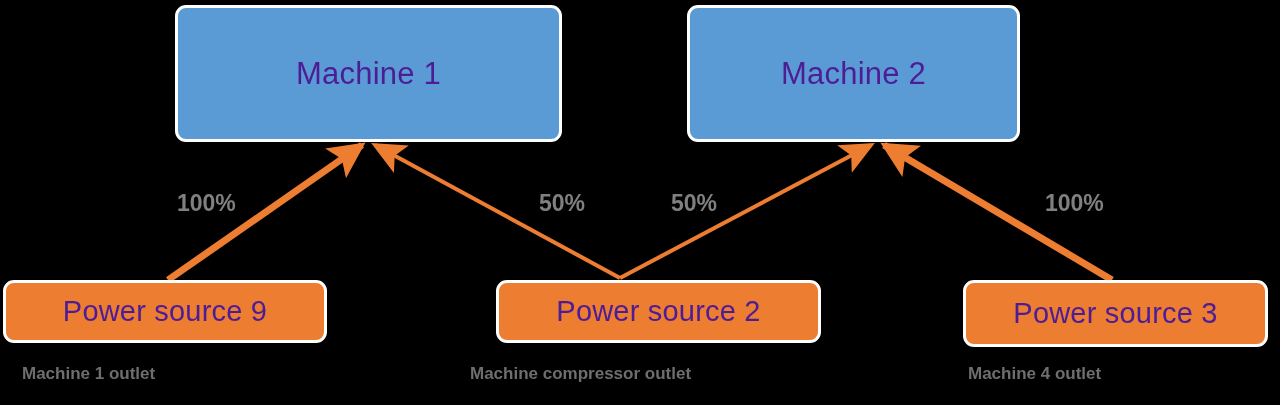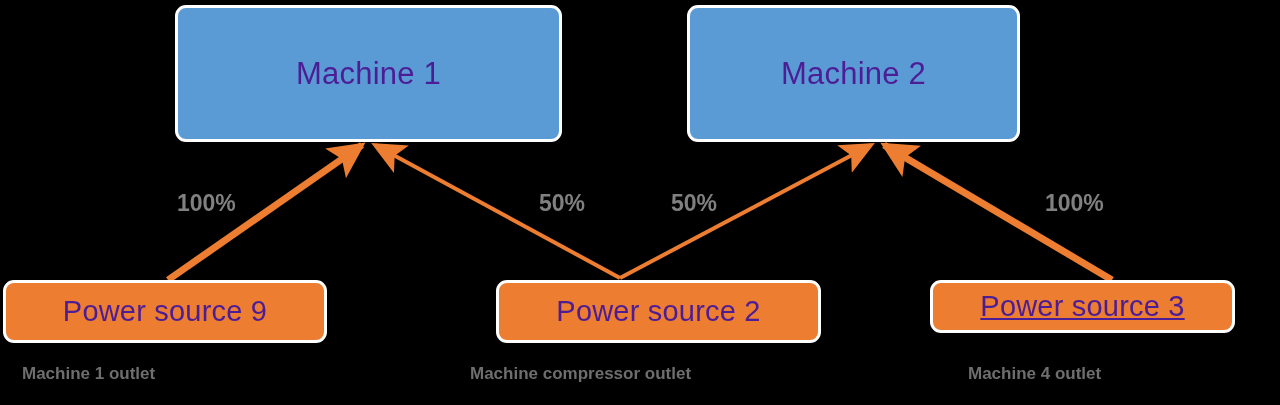--- a/index.html
+++ b/index.html
@@ -89,21 +89,21 @@
   <div class="node machine" style="left: 687px; top: 5px; width: 333px; height: 137px;">
     <span>Machine 2</span>
   </div>
 
   <div class="node source" style="left: 3px; top: 280px; width: 324px; height: 63px;">
     <span>Power source 9</span>
   </div>
   <div class="node source" style="left: 458px; top: 280px; width: 325px; height: 63px; margin-left: 38px;">
     <span>Power source 2</span>
   </div>
-  <div class="node source" style="left: 930px; top: 280px; width: 305px; height: 53px; text-decoration: underline;">
+  <div class="node source" style="left: 963px; top: 280px; width: 305px; height: 67px;">
     <span>Power source 3</span>
   </div>
 
   <div class="caption" style="left: 22px; top: 364px;">Machine 1 outlet</div>
   <div class="caption" style="left: 470px; top: 364px;">Machine compressor outlet</div>
   <div class="caption" style="left: 968px; top: 364px;">Machine 4 outlet</div>
 
   <div class="edge-label" style="left: 177px; top: 190px;">100%</div>
   <div class="edge-label" style="left: 539px; top: 190px;">50%</div>
   <div class="edge-label" style="left: 671px; top: 190px;">50%</div>

